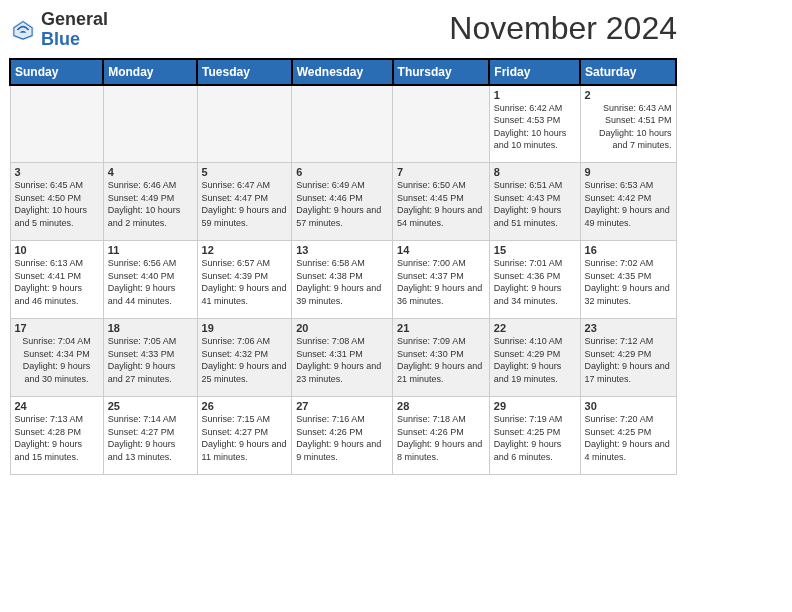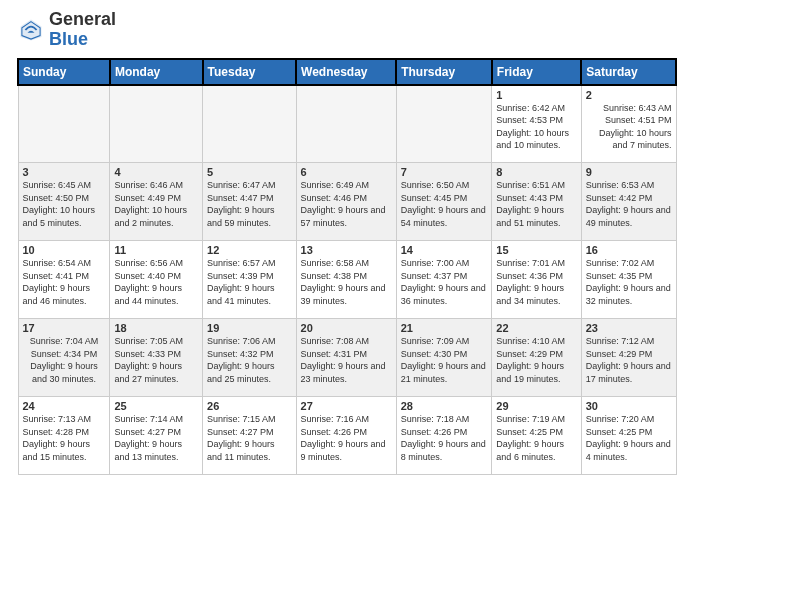--- a/index.html
+++ b/index.html
@@ -5,21 +5,21 @@
     * { margin: 0; padding: 0; box-sizing: border-box; }
     body {
       font-family: Arial, sans-serif;
       background: #fff;
       width: 792px;
       height: 612px;
       overflow: hidden;
     }
     .container {
       width: 692px;
-      padding: 10px 15px 5px 17px;
+      padding: 10px 15px 5px 9px;
     }
     .header {
       display: flex;
       justify-content: space-between;
       align-items: flex-start;
       margin-bottom: 8px;
     }
     .logo {
       display: flex;
       align-items: center;
@@ -100,20 +100,21 @@
         <polygon points="20,8 33,17 33,28 20,33 7,28 7,17" fill="none" stroke="#2a6db5" stroke-width="1.5"></polygon>
         <path d="M12 20 Q20 10 28 20" fill="none" stroke="#2a6db5" stroke-width="2.5"></path>
         <path d="M15 24 Q20 18 25 24" fill="#2a6db5"></path>
       </svg>
       <div class="logo-text">
         <div><span class="general">General</span></div>
         <div><span class="blue">Blue</span></div>
       </div>
     </div>
     <div class="title-block">
+      <div class="month-title">November 2024</div>
     </div>
   </div>
 
   <table class="calendar">
     <thead>
       <tr>
         <th>Sunday</th>
         <th>Monday</th>
         <th>Tuesday</th>
         <th>Wednesday</th>
@@ -182,21 +183,21 @@
           <td class="shaded">
             <span class="day-number">9</span>
             <div class="day-info" style="white-space: pre-line;">Sunrise: 6:53 AM
 Sunset: 4:42 PM
 Daylight: 9 hours and 49 minutes.</div>
           </td>
         </tr>
         <tr>
           <td>
             <span class="day-number">10</span>
-            <div class="day-info" style="white-space: pre-line;">Sunrise: 6:54 AM
+            <div class="day-info" style="white-space: pre-line;">Sunrise: 6:13 AM
 Sunset: 4:41 PM
 Daylight: 9 hours and 46 minutes.</div>
           </td>
           <td>
             <span class="day-number">11</span>
             <div class="day-info" style="white-space: pre-line;">Sunrise: 6:56 AM
 Sunset: 4:40 PM
 Daylight: 9 hours and 44 minutes.</div>
           </td>
           <td>

